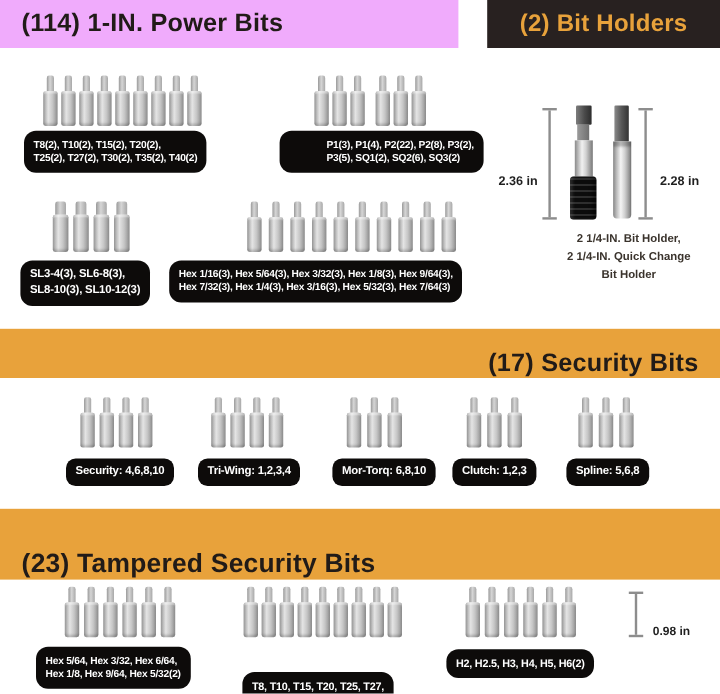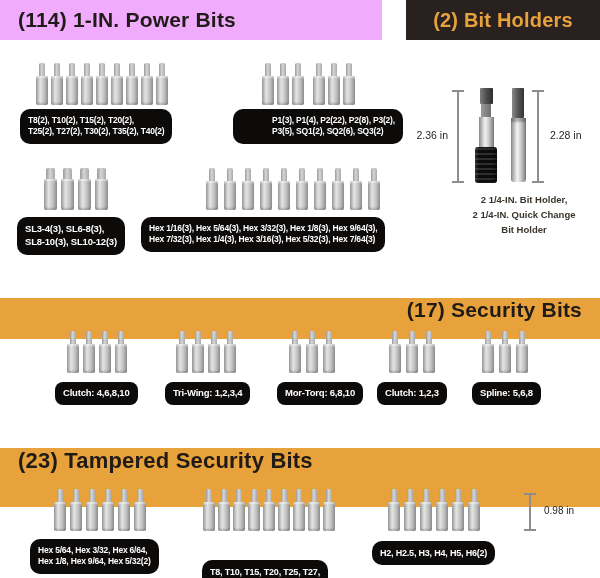--- a/index.html
+++ b/index.html
@@ -6,21 +6,21 @@
   body { background:#ffffff; font-family:"Liberation Sans","DejaVu Sans",sans-serif; }
   .canvas { position:relative; width:600px; height:578px; background:#ffffff; overflow:hidden; }
 
   
   .topbar { position:absolute; left:0; top:0; width:600px; height:40px; display:flex; }
   .topbar-left { width:382px; height:40px; background:#f0abfc; display:flex; align-items:center; padding-left:18px; }
   .topbar-left span { font-size:21px; font-weight:bold; color:#211b18; letter-spacing:.2px; }
   .topbar-right { flex:1; height:40px; background:#282120; display:flex; align-items:center; justify-content:center;margin-left:24px; }
   .topbar-right span { font-size:20px; font-weight:bold; color:#E8A23B; letter-spacing:.2px; }
 
-  .band { position:absolute; left:0; width:600px; background:#E8A23B; display:flex; align-items:flex-start;margin-top:24px; }
+  .band { position:absolute; left:0; width:600px; background:#E8A23B; display:flex; align-items:flex-end; }
   .band span { font-size:21px; font-weight:bold; color:#211b18; letter-spacing:.2px; }
   .band-security { top:274px; height:41px; justify-content:flex-end; padding-right:18px; }
   .band-tampered { top:424px; height:59px; justify-content:flex-start; padding-left:18px; }
   .band-tampered span { font-size:22px; }
 
   
   .bits-row { position:absolute; display:flex; align-items:flex-end; gap:4px; }
   .bit { display:flex; flex-direction:column; align-items:center; }
   .bit-tip { width:6px; height:13px; border-radius:2px 2px 0 0;
     background:linear-gradient(90deg,#9a9a9a,#d6d6d6 45%,#a8a8a8); }
@@ -83,21 +83,21 @@
     box-shadow:inset 0 4px 2px rgba(0,0,0,.25); }
 
   
   .ibeam { position:absolute; width:12px; border-top:2px solid #8d8d8d; border-bottom:2px solid #8d8d8d; }
   .ibeam::before { content:""; position:absolute; top:0; bottom:0; left:50%; width:1.5px;
     margin-left:-0.75px; background:#8d8d8d; }
   .ibeam-left  { left:452px; top:90px; height:93px; }
   .ibeam-right { left:532px; top:90px; height:93px; }
   .ibeam-bottom{ left:524px; top:493px; height:38px; }
 
-  .measure-label { position:absolute; font-size:10.5px; font-weight:normal; color:#1f1f1f; }
+  .measure-label { position:absolute; font-size:10.5px; font-weight:bold; color:#1f1f1f;margin-top:16px; }
   .ml-left  { left:400px; top:129px; width:48px; text-align:right; }
   .ml-right { left:550px; top:129px; }
   .ml-bottom{ left:544px; top:505px; font-size:10px;text-align:right; }
 
   .holder-caption { position:absolute; left:452px; top:192px; width:144px; text-align:center;
     font-size:9.5px; font-weight:bold; color:#3a332c; line-height:1.6; white-space:pre-line; }
 </style>
 </head>
 <body>
 
@@ -285,21 +285,21 @@
       </div>
       <div class="bit">
         <div class="bit-tip"></div>
         <div class="bit-shank"></div>
       </div>
       <div class="bit">
         <div class="bit-tip"></div>
         <div class="bit-shank"></div>
       </div>
     </div>
-  <div class="label-box label-sec label-sec1">Clutch: 4,6,8,10</div>
+  <div class="label-box label-sec label-sec1">Security: 4,6,8,10</div>
 
   <div class="bits-row row-sec row-sec2">
       <div class="bit">
         <div class="bit-tip"></div>
         <div class="bit-shank"></div>
       </div>
       <div class="bit">
         <div class="bit-tip"></div>
         <div class="bit-shank"></div>
       </div>

